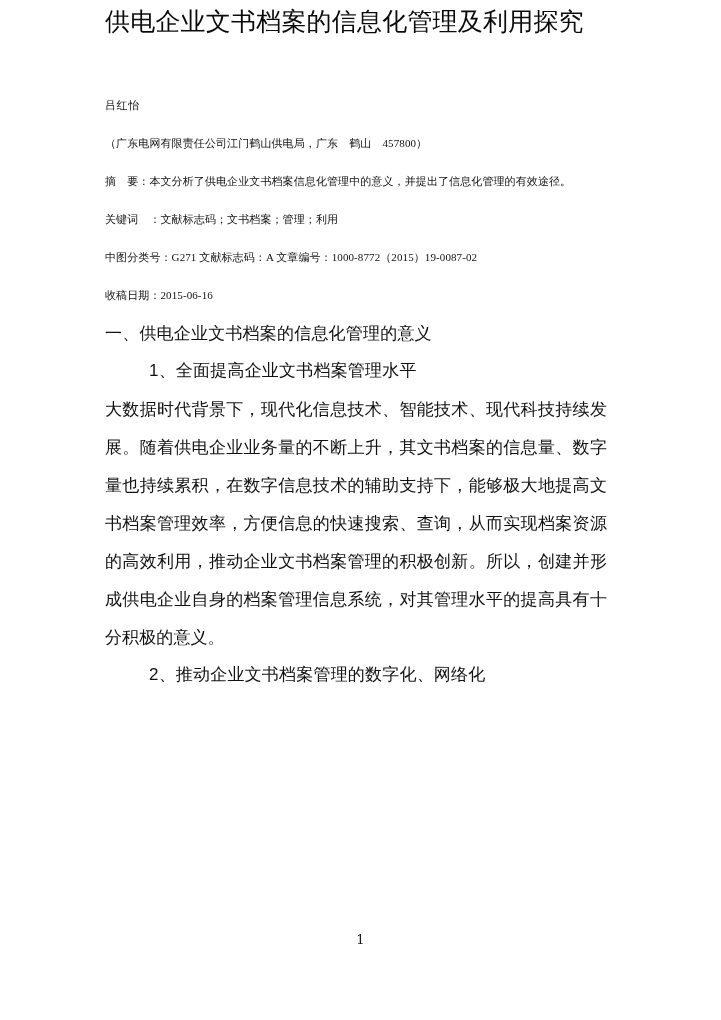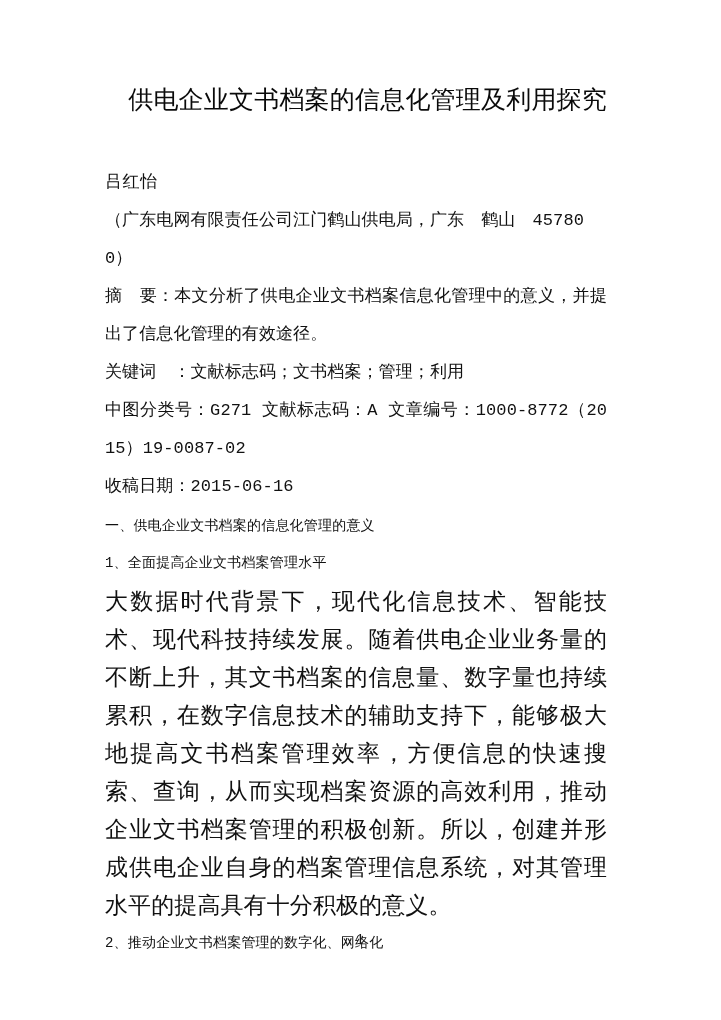--- a/index.html
+++ b/index.html
@@ -25,75 +25,75 @@
   .content {
     position: absolute;
     left: 105px;
     top: 0;
     width: 502px;
   }
 
   
   .doc-title {
     margin: 0;
-    padding-top: 78px;
     font-family: "DejaVu Serif", "Liberation Serif", serif;
     font-size: 25px;
     font-weight: 400;
     line-height: 44px;
-    text-align: right;
+    text-align: left;
     letter-spacing: 0.2px;
     color: #0a0a0a;
   }
 
   
   .meta-block {
     margin-top: 42px;
   }
   .line {
-    font-family: Liberation Mono, monospace;
-    font-size: 17px;
+    font-family: Liberation Serif, serif;
+    font-size: 11px;
     line-height: 38px;
     color: #111111;
     white-space: pre-wrap;
     word-break: break-all;
     letter-spacing: 0.1px;
   }
   .line.author {
     letter-spacing: 0.6px;
   }
   .line.affiliation {
     letter-spacing: 0.1px;
   }
   .line.wrapline {
     text-align: justify;
     text-justify: inter-character;
   }
 
   
   .heading {
     font-family: "DejaVu Sans", "Liberation Sans", sans-serif;
-    font-size: 14px;
+    font-size: 17px;
     line-height: 38px;
     font-weight: 400;
     color: #111111;
     letter-spacing: 0.2px;
     white-space: pre-wrap;
   }
   .heading.level1 {
     font-family: "DejaVu Sans", "Liberation Sans", sans-serif;
   }
   .heading.level2 {
-    font-family: Liberation Mono, monospace;
+    font-family: Liberation Sans, sans-serif;
+    margin-left: 44px;
   }
 
   
   .body-par {
     font-family: "DejaVu Sans", "Liberation Sans", sans-serif;
-    font-size: 23px;
+    font-size: 17px;
     line-height: 38px;
     color: #111111;
     margin: 0;
     text-align: justify;
     text-justify: inter-character;
     letter-spacing: 0.1px;
     word-break: break-all;
   }
 
   

